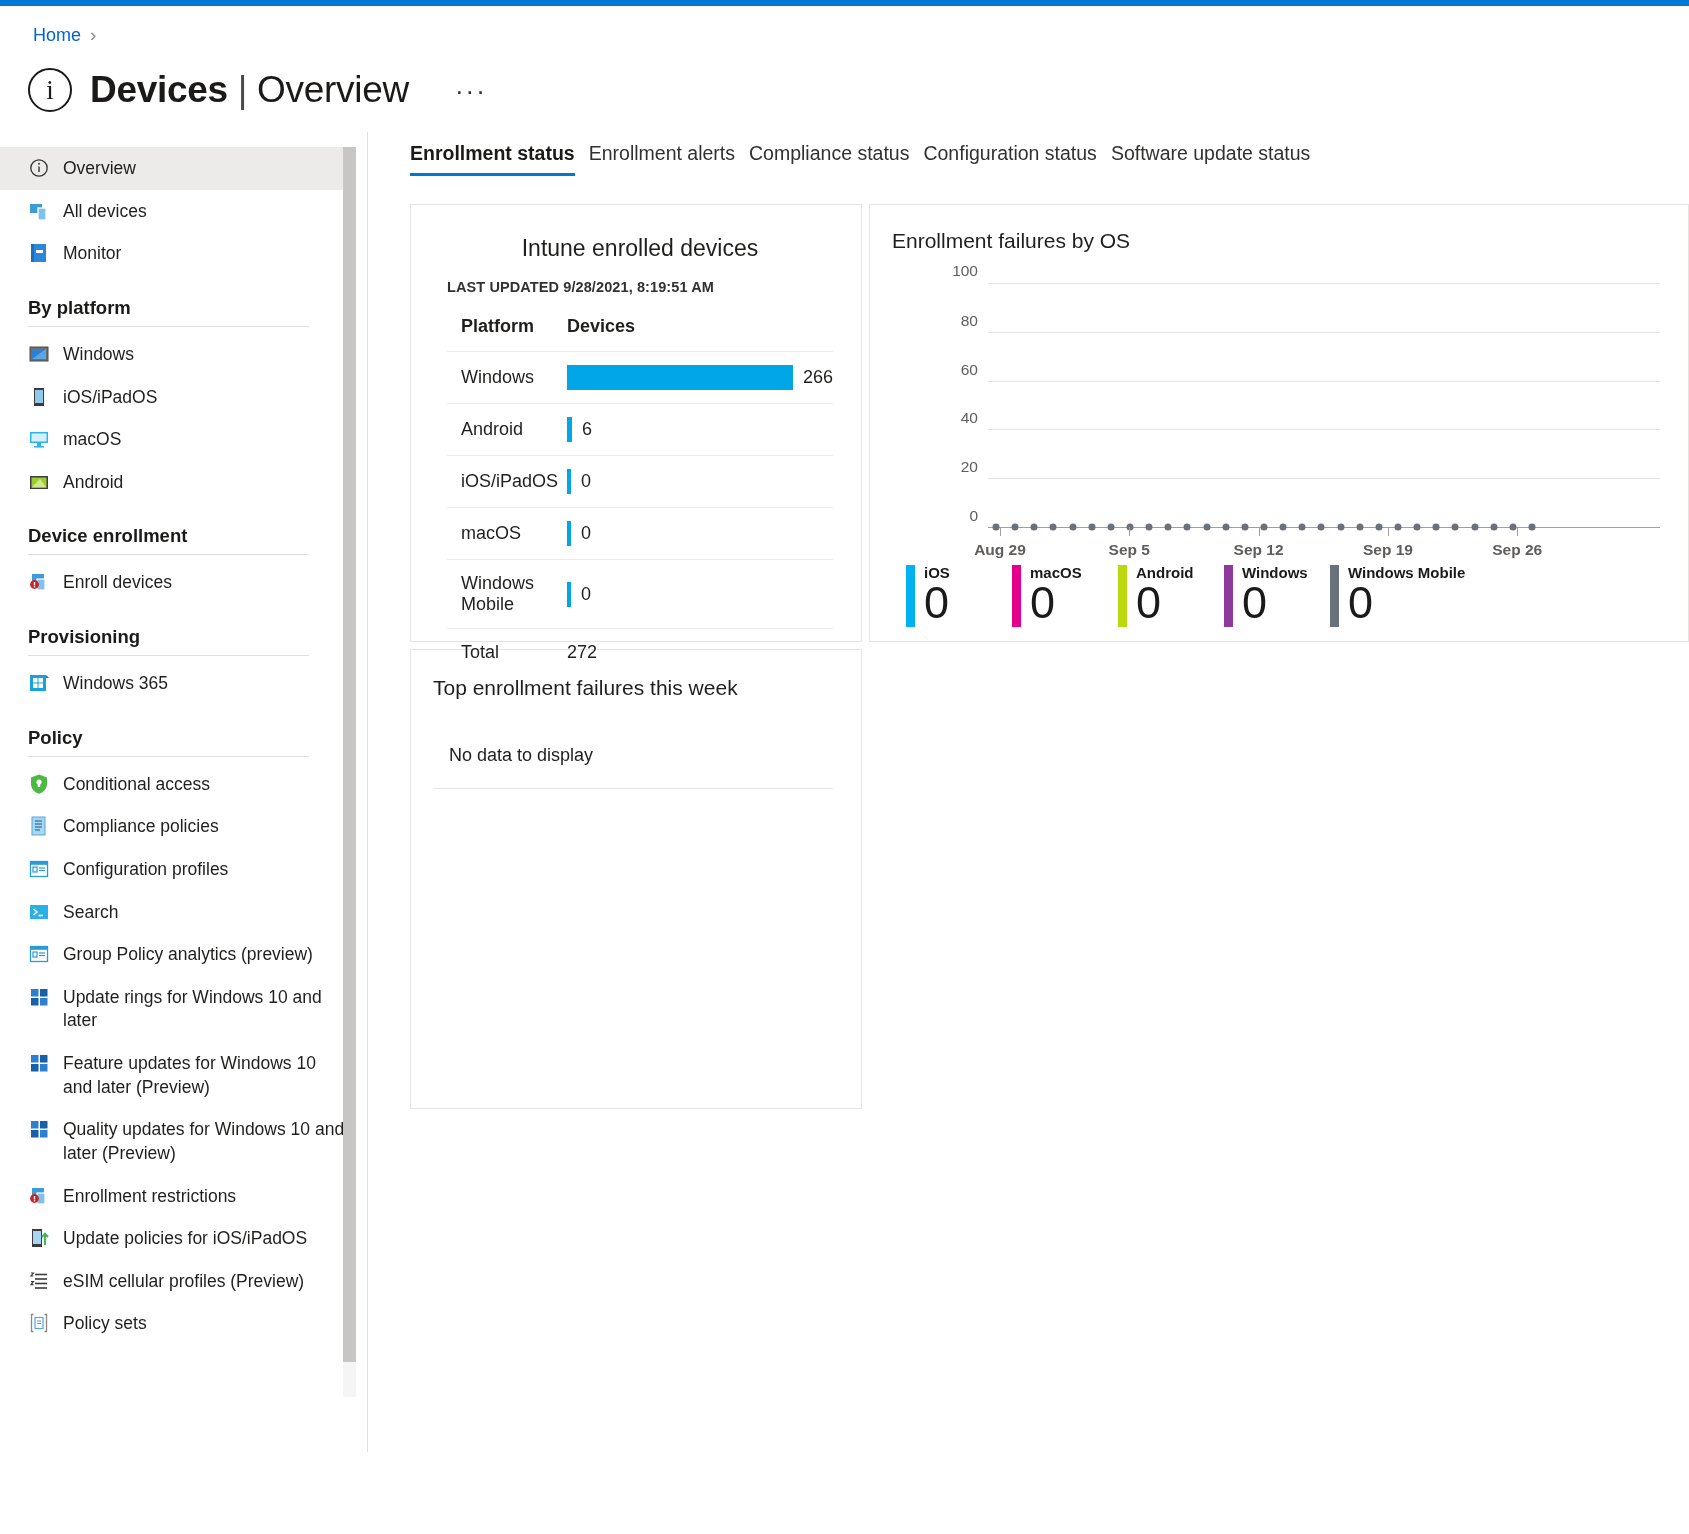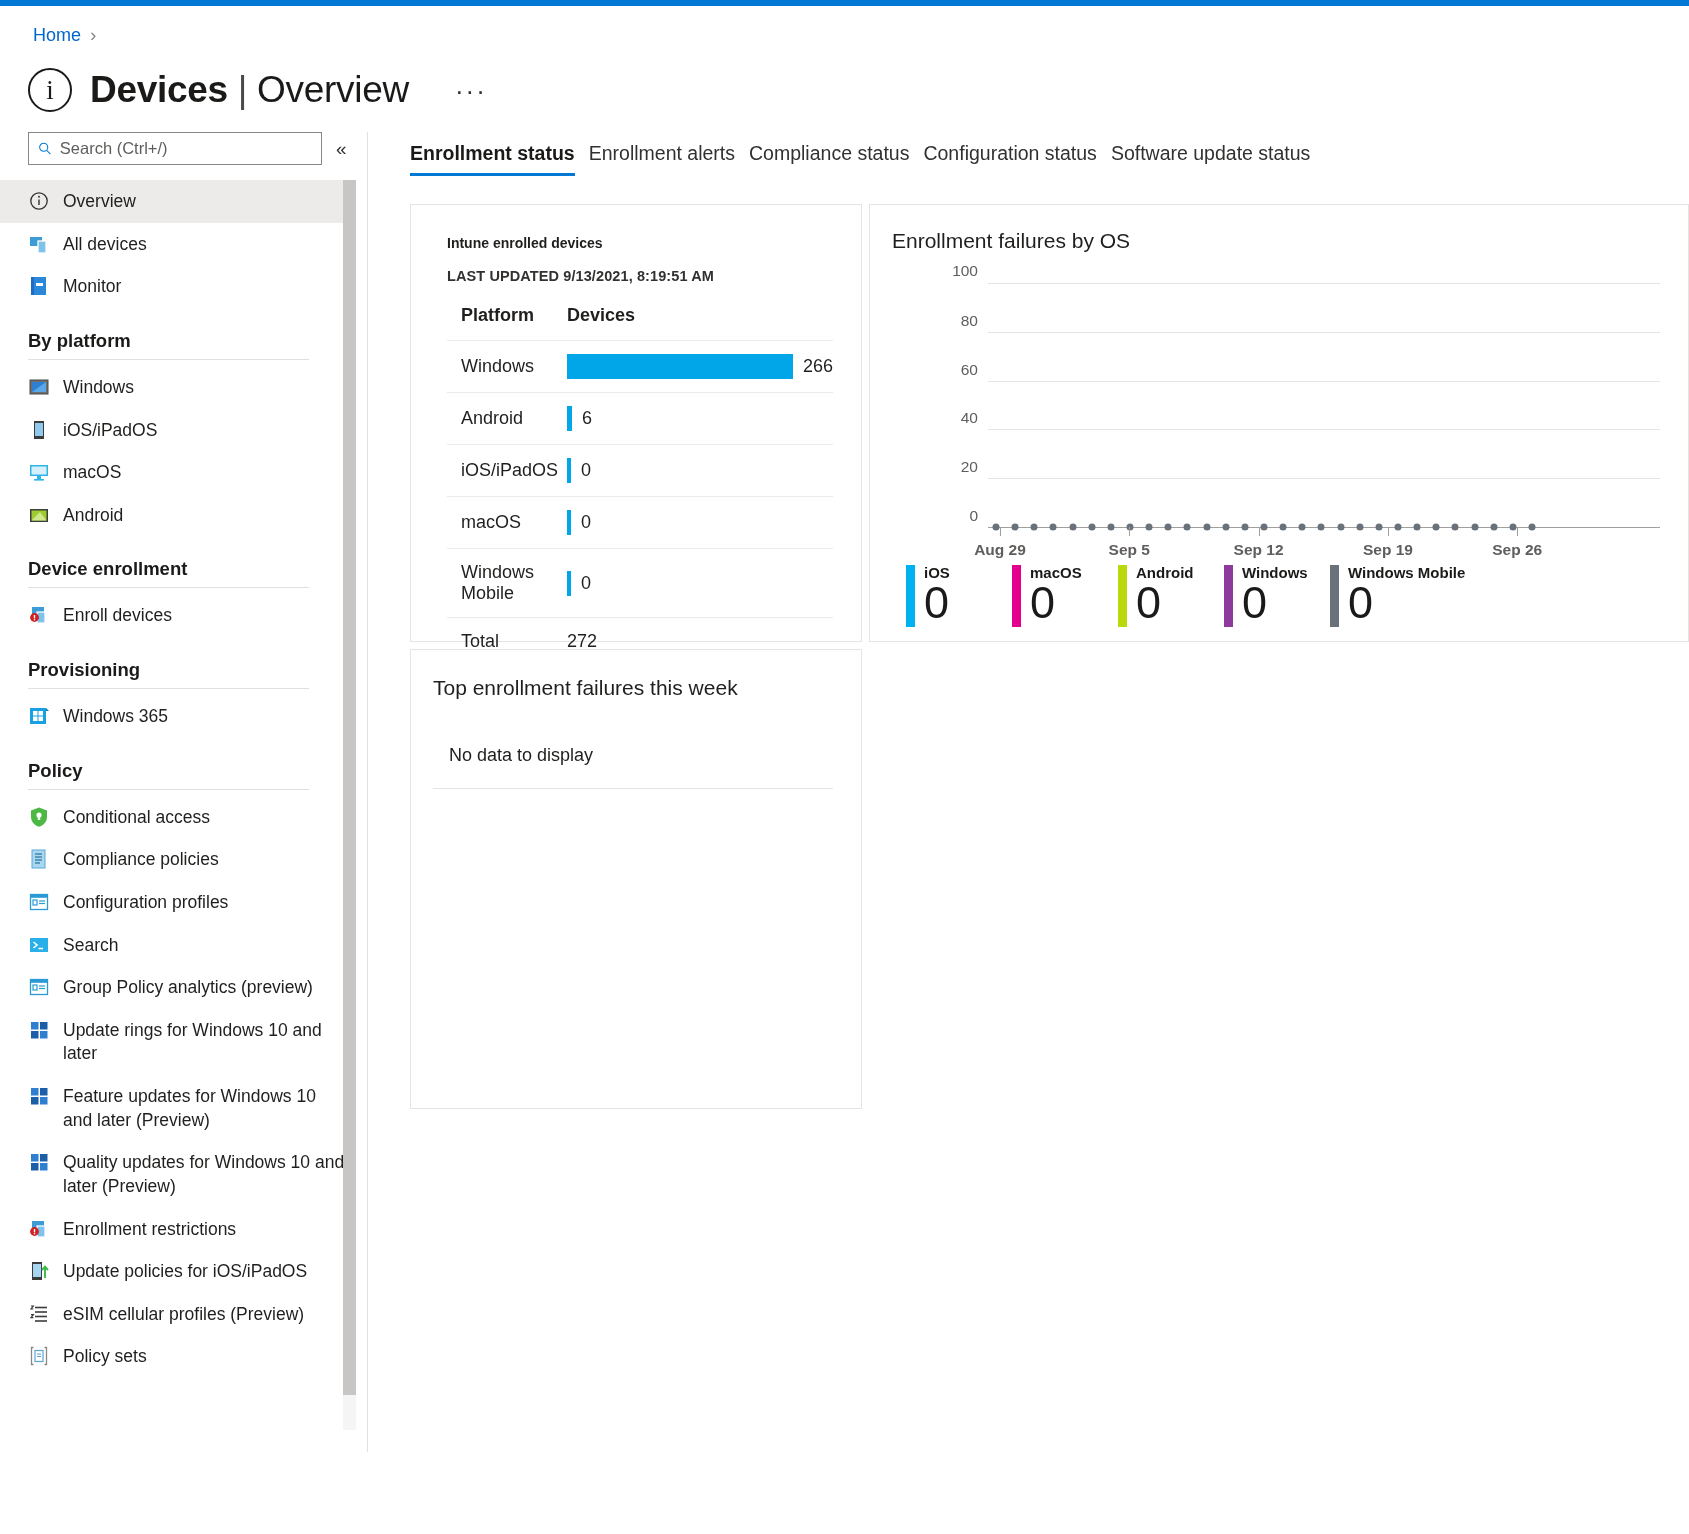--- a/index.html
+++ b/index.html
@@ -118,21 +118,21 @@
   .tab.active::after {
     content: ""; position: absolute; left: 0; right: 0; bottom: 0;
     height: 3px; background: #0078d4;
   }
 
   .cards { display: flex; gap: 7px; margin-top: 28px; align-items: flex-start; }
   .col-left { width: 452px; flex: none; }
   .card { background: #fff; border: 1px solid #e6e4e2; }
 
   .card-enrolled { height: 438px; padding: 30px 28px 0 36px; }
-  .card-title { font-size: 14px; font-weight: 700; color: #201f1e; }
+  .card-title { font-size: 23px; font-weight: 400; color: #201f1e; text-align: center; }
   .last-updated {
     font-size: 14.5px; font-weight: 600; color: #323130;
     margin-top: 17px; letter-spacing: 0.1px;
   }
 
   table.devices { width: 100%; border-collapse: collapse; margin-top: 15px; }
   table.devices th {
     text-align: left; font-size: 18px; font-weight: 700;
     color: #201f1e; padding: 6px 0 14px 0;
   }
@@ -219,30 +219,20 @@
     <span>Devices</span>
     <span class="divider">|</span>
     <span class="sub">Overview</span>
   </div>
   <div class="ellipsis-btn">···</div>
 </div>
 
 <div class="body-wrap">
 
   <div class="sidebar">
-    <div class="search-row">
-      <div class="search-box">
-        <svg width="15" height="15" viewBox="0 0 16 16">
-          <circle cx="6.6" cy="6.6" r="4.7" fill="none" stroke="#0078d4" stroke-width="1.2"></circle>
-          <line x1="10.1" y1="10.1" x2="14.4" y2="14.4" stroke="#0078d4" stroke-width="1.2"></line>
-        </svg>
-        <input type="text" placeholder="Search (Ctrl+/)" style="">
-      </div>
-      <div class="collapse-btn">«</div>
-    </div>
 
     <div class="nav-scroll">
       <div class="nav-list" id="nav-list">
           <div class="nav-item selected">
             <span class="nav-icon"><svg viewBox="0 0 22 22" width="22" height="22">
                 <circle cx="11" cy="11" r="8.2" fill="none" stroke="#323130" stroke-width="1.3"></circle>
                 <line x1="11" y1="9.4" x2="11" y2="15" stroke="#323130" stroke-width="1.4"></line>
                 <circle cx="11" cy="6.8" r="0.95" fill="#323130"></circle>
               </svg></span>
             <span class="label">Overview</span>
@@ -451,21 +441,21 @@
         <div class="tab">Compliance status</div>
         <div class="tab">Configuration status</div>
         <div class="tab">Software update status</div>
       </div>
 
     <div class="cards">
       <div class="col-left">
 
         <div class="card card-enrolled">
           <div class="card-title">Intune enrolled devices</div>
-          <div class="last-updated">LAST UPDATED 9/13/2021, 8:19:51 AM</div>
+          <div class="last-updated">LAST UPDATED 9/28/2021, 8:19:51 AM</div>
           <table class="devices">
             <thead>
               <tr>
                 <th class="c-plat">Platform</th>
                 <th>Devices</th>
               </tr>
             </thead>
             <tbody id="devices-body">
                 <tr>
                   <td class="c-plat">Windows</td>

